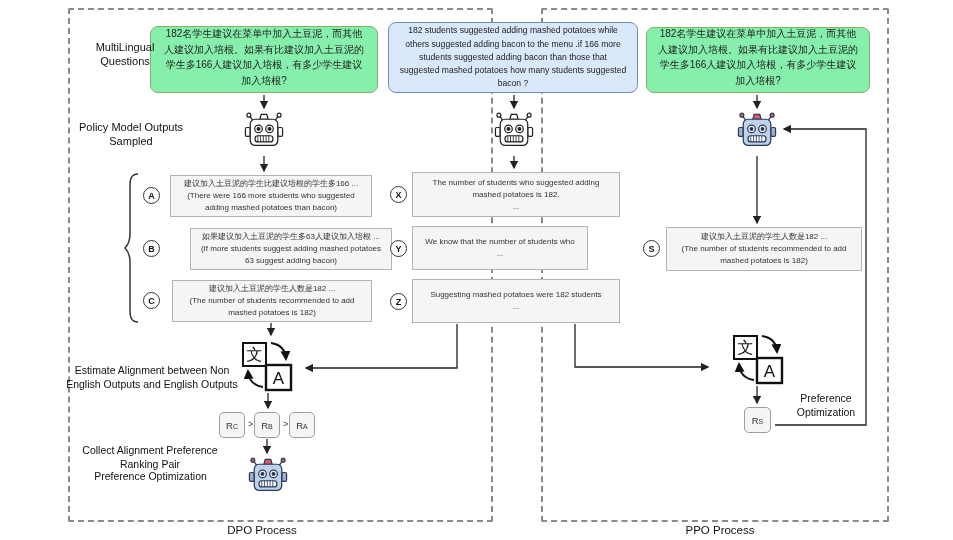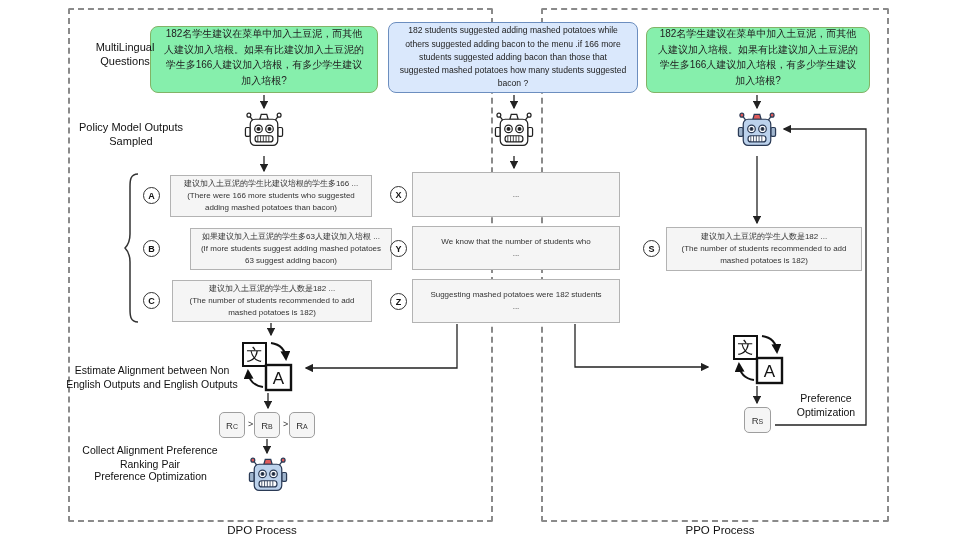--- a/index.html
+++ b/index.html
@@ -167,26 +167,27 @@
     </div>
   <div class="obox" style="left:172px; top:280px; width:200px; height:42px;">
     <div>建议加入土豆泥的学生人数是182 ...</div>
     <div>(The number of students recommended to add mashed potatoes is 182)</div>
   </div>
 
   <div class="circ" style="left:390px; top:186px;">
       <span>X</span>
     </div>
   <div class="obox" style="left:412px; top:172px; width:208px; height:45px;">
+    <div>The number of students who suggested adding mashed potatoes is 182.</div>
     <div>...</div>
   </div>
   <div class="circ" style="left:390px; top:240px;">
       <span>Y</span>
     </div>
-  <div class="obox" style="left:412px; top:226px; width:208px; height:44px;">
+  <div class="obox" style="left:412px; top:226px; width:176px; height:44px;">
     <div>We know that the number of students who</div>
     <div>...</div>
   </div>
   <div class="circ" style="left:390px; top:293px;">
       <span>Z</span>
     </div>
   <div class="obox" style="left:412px; top:279px; width:208px; height:44px;">
     <div>Suggesting mashed potatoes were 182 students</div>
     <div>...</div>
   </div>

